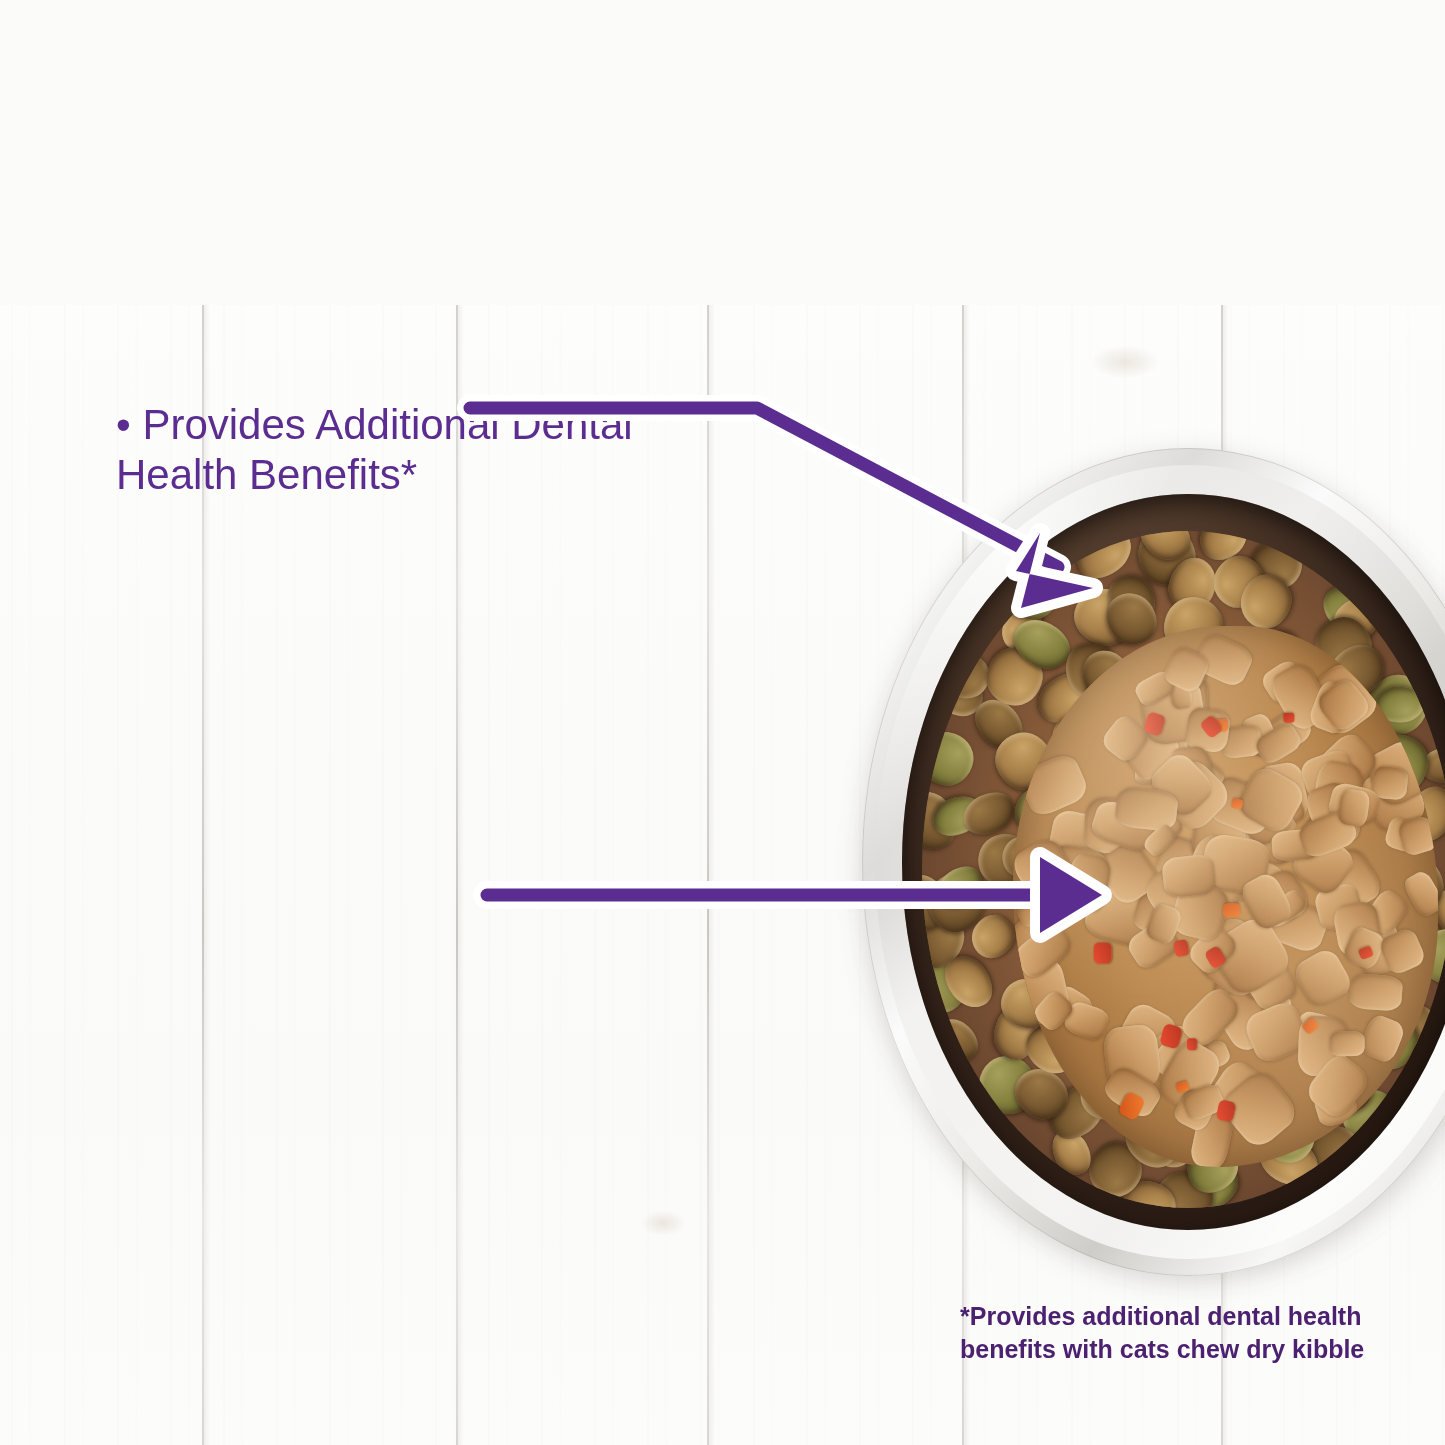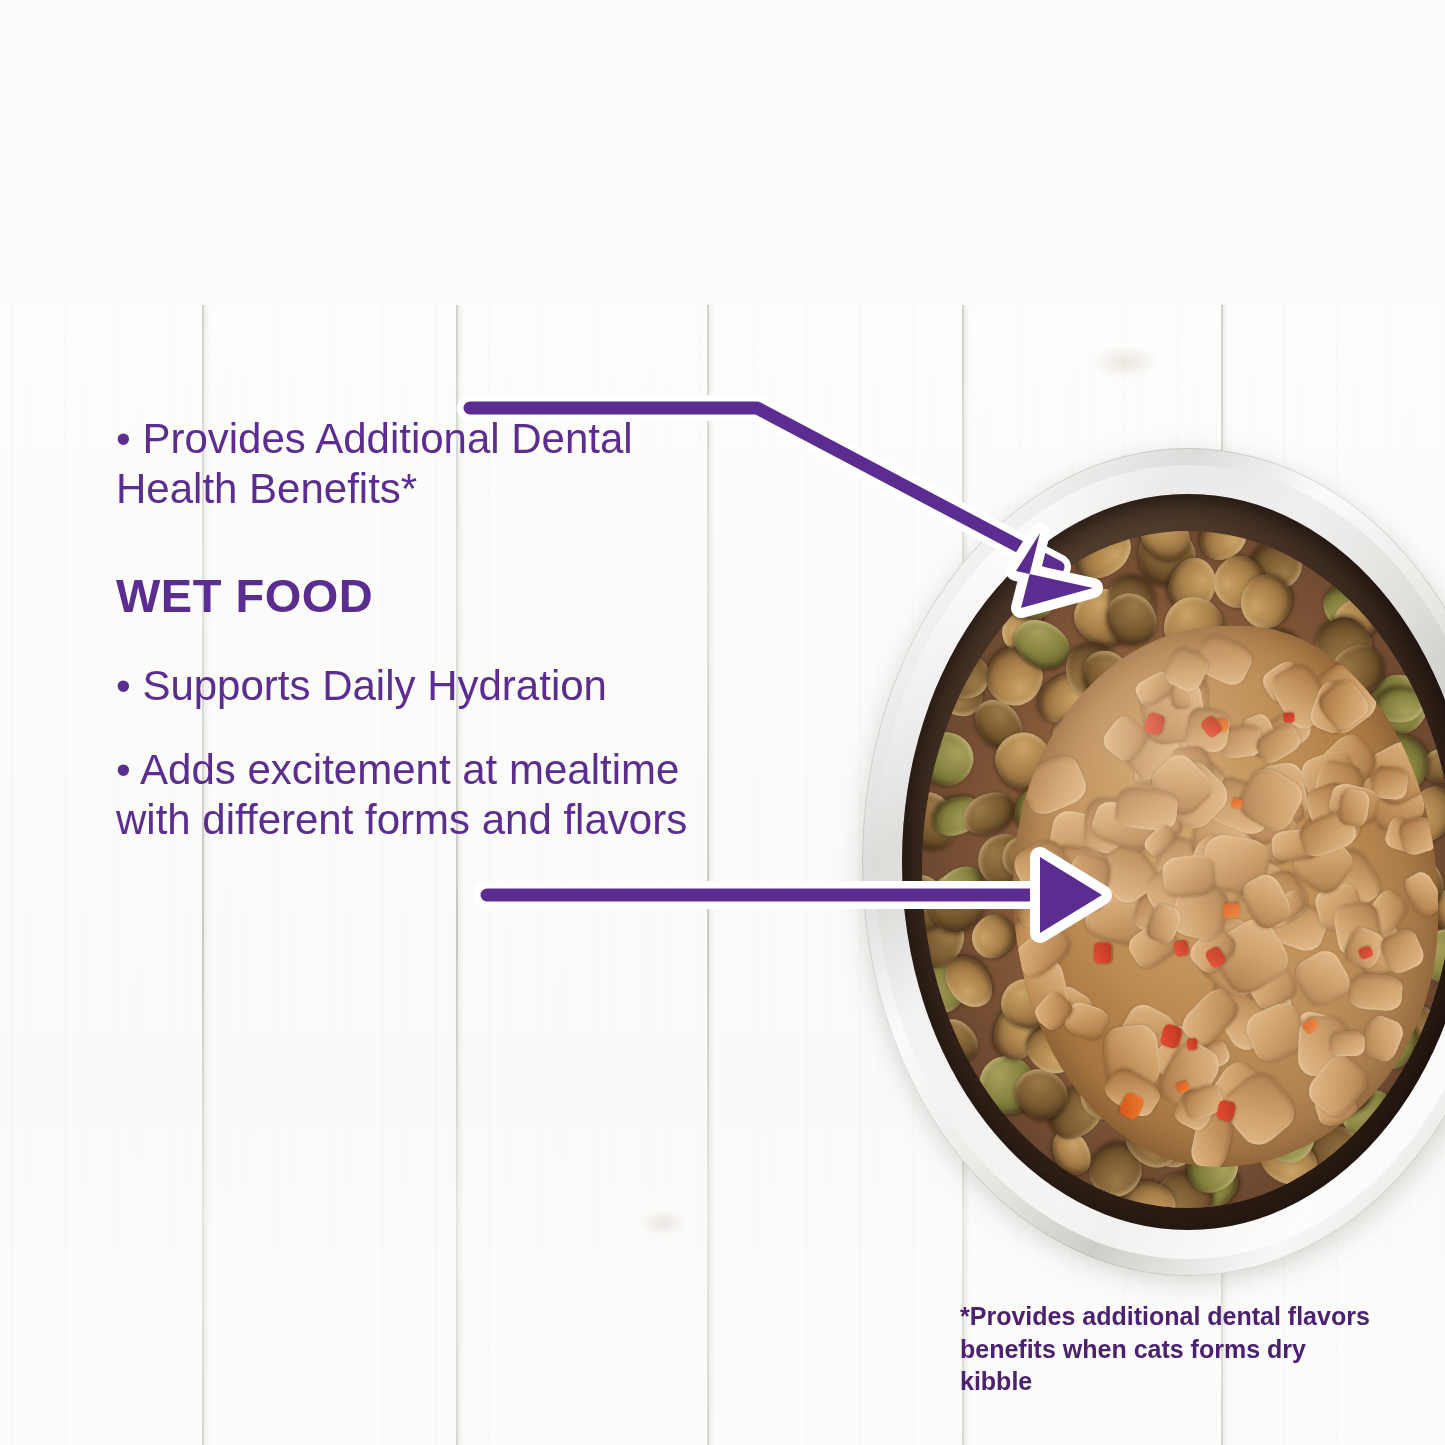--- a/index.html
+++ b/index.html
@@ -111,21 +111,21 @@
   }
   .section { margin-bottom:0; }
   .section-heading {
     color:#5B2D90;
     font-size:47px;
     font-weight:bold;
     letter-spacing:0.5px;
     line-height:1.0;
     white-space:nowrap;
   }
-  .bullet-list { margin-top:42px; }
+  .bullet-list { margin-top:28px; }
   .bullet-item {
     color:#5B2D90;
     font-size:42px;
     line-height:1.19;
     font-weight:normal;
     margin-bottom:34px;
     max-width:620px;
   }
   .bullet-item .dot {
     font-size:42px;
@@ -568,33 +568,20 @@
 
     <div class="section">
       <div class="bullet-list">
         <div class="bullet-item">
           <span class="dot">•</span>
           <span>Provides Additional Dental Health Benefits*</span>
         </div>
       </div>
     </div>
 
-    <div class="section section-wet">
-      <div class="section-heading">WET FOOD</div>
-      <div class="bullet-list">
-        <div class="bullet-item">
-          <span class="dot">•</span>
-          <span>Supports Daily Hydration</span>
-        </div>
-        <div class="bullet-item">
-          <span class="dot">•</span>
-          <span>Adds excitement at mealtime with different forms and flavors</span>
-        </div>
-      </div>
-    </div>
 
   </div>
 
   <svg class="arrow-svg" viewBox="0 0 1445 1445">
 
     <g>
       <path d="M470,408 L757,408 L1058,567" fill="none" stroke="#FFFFFF" stroke-width="26" stroke-linecap="round" stroke-linejoin="round"></path>
       <path d="M470,408 L757,408 L1058,567" fill="none" stroke="#5B2D90" stroke-width="13" stroke-linecap="round" stroke-linejoin="round"></path>
       <polygon points="1093,588 1016,571 1040,533 1021,608" fill="#FFFFFF" stroke="#FFFFFF" stroke-width="20" stroke-linejoin="round"></polygon>
       <polygon points="1093,588 1016,571 1040,533 1021,608" fill="#5B2D90"></polygon>
@@ -602,17 +589,17 @@
 
     <g>
       <line x1="487" y1="895" x2="1062" y2="895" stroke="#FFFFFF" stroke-width="28" stroke-linecap="round"></line>
       <line x1="487" y1="895" x2="1062" y2="895" stroke="#5B2D90" stroke-width="13" stroke-linecap="round"></line>
       <polygon points="1102,895 1040,857 1040,933" fill="#FFFFFF" stroke="#FFFFFF" stroke-width="20" stroke-linejoin="round"></polygon>
       <polygon points="1102,895 1040,857 1040,933" fill="#5B2D90"></polygon>
     </g>
   </svg>
 
   <div class="footnote">
-    <div>*Provides additional dental flavors</div>
-    <div>benefits when cats forms dry kibble</div>
+    <div>*Provides additional dental health</div>
+    <div>benefits with cats chew dry kibble</div>
   </div>
 
 </div>
 
 </body></html>

